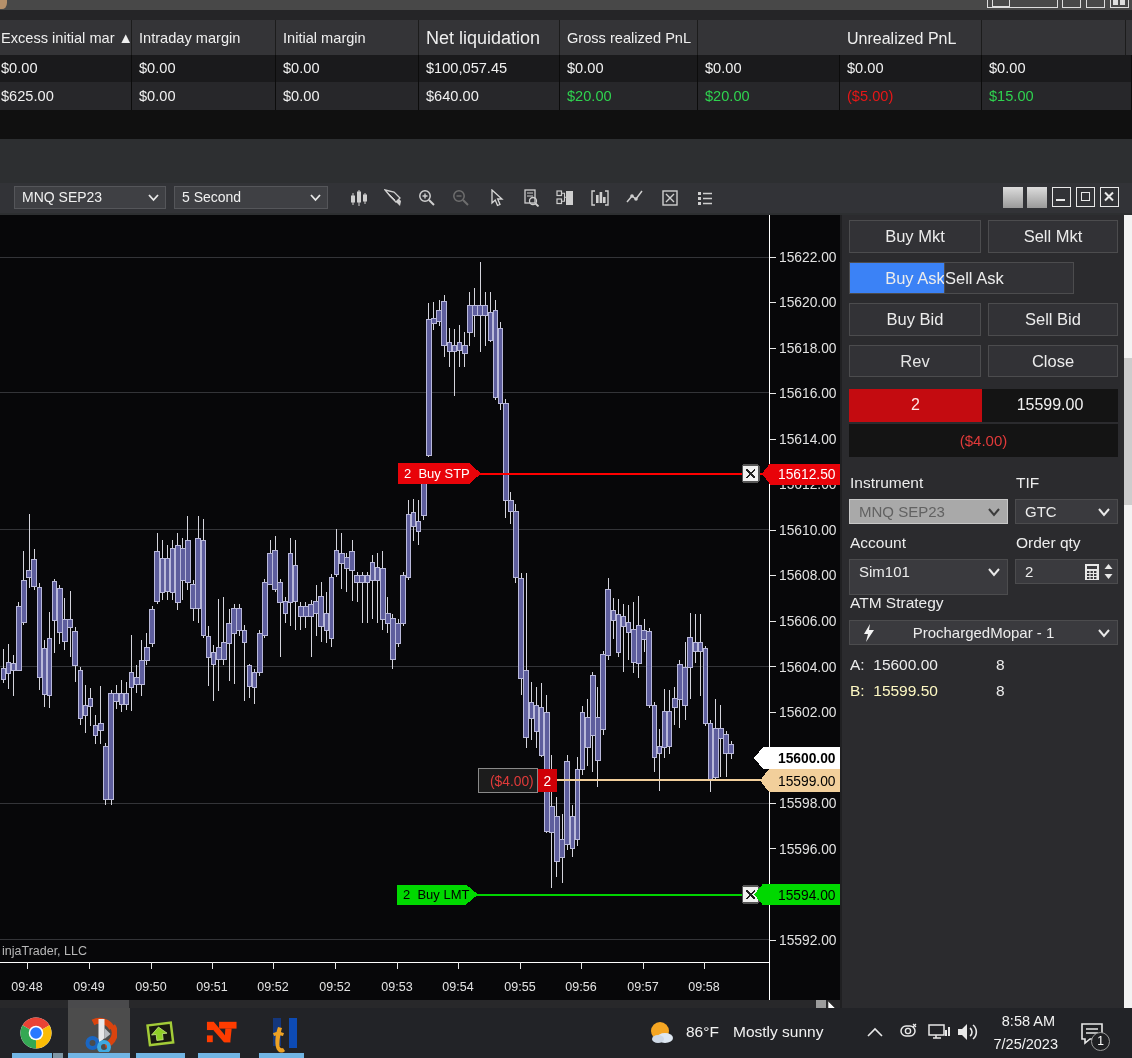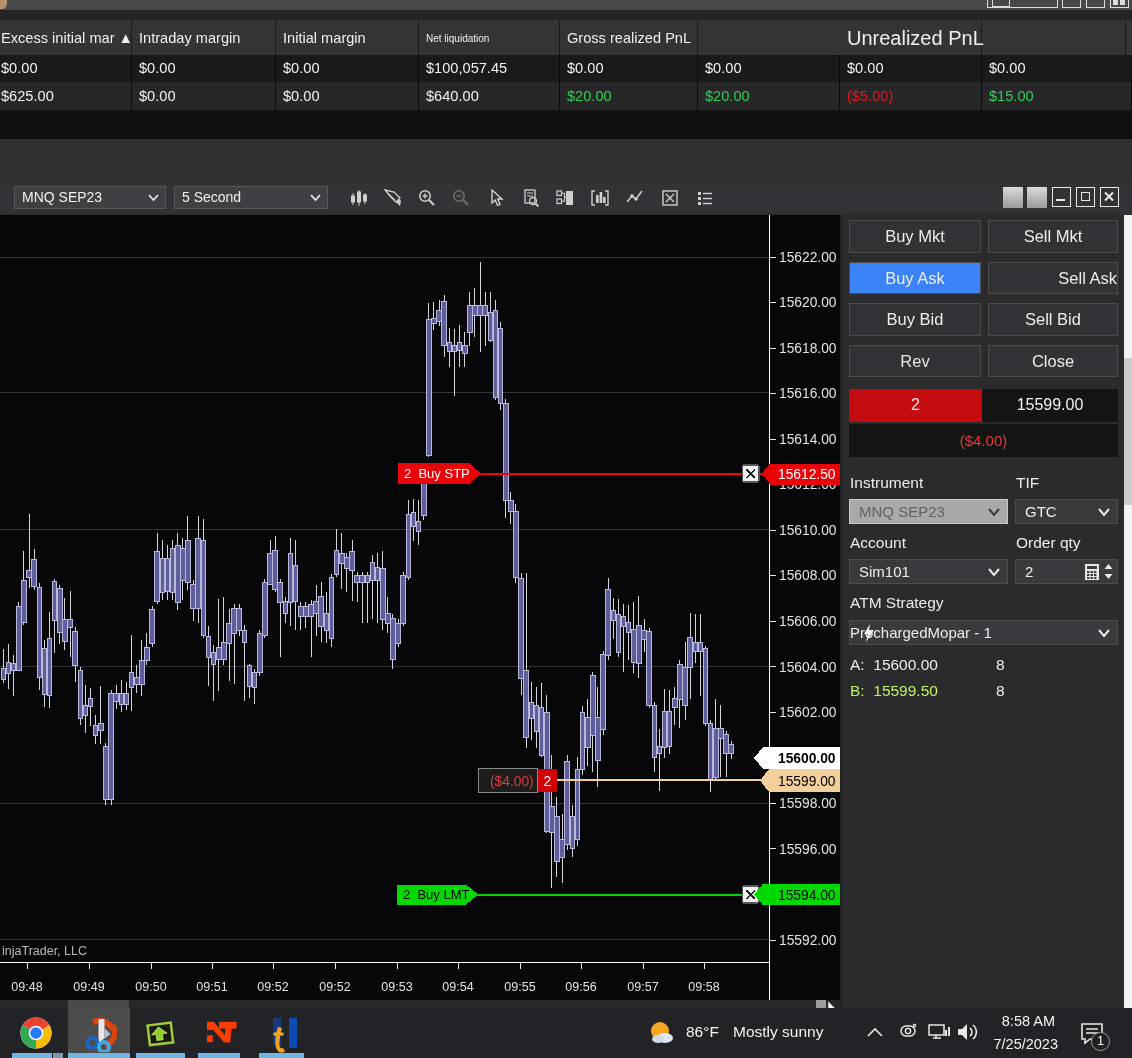--- a/index.html
+++ b/index.html
@@ -22,29 +22,29 @@
 <div style="position:absolute;left:0;top:82px;width:1132px;height:28px;background:#27272a"></div>
 <div style="position:absolute;left:0px;top:20px;width:132px;height:35px;border-right:1px solid #1c1c1c;color:#efefef;font-size:14.6px;line-height:37px;padding-left:1px;box-sizing:border-box;white-space:nowrap">Excess initial mar&nbsp;▲</div>
     <div style="position:absolute;left:0px;top:55px;width:132px;height:27px;border-right:1px solid #0c0c0c;color:#f0f0f0;font-size:14.6px;line-height:27px;padding-left:1px;box-sizing:border-box">$0.00</div>
     <div style="position:absolute;left:0px;top:82px;width:132px;height:28px;border-right:1px solid #0c0c0c;color:#f0f0f0;font-size:14.6px;line-height:28px;padding-left:1px;box-sizing:border-box">$625.00</div>
     <div style="position:absolute;left:132px;top:20px;width:144px;height:35px;border-right:1px solid #1c1c1c;color:#efefef;font-size:14.6px;line-height:37px;padding-left:7px;box-sizing:border-box;white-space:nowrap">Intraday margin</div>
     <div style="position:absolute;left:132px;top:55px;width:144px;height:27px;border-right:1px solid #0c0c0c;color:#f0f0f0;font-size:14.6px;line-height:27px;padding-left:7px;box-sizing:border-box">$0.00</div>
     <div style="position:absolute;left:132px;top:82px;width:144px;height:28px;border-right:1px solid #0c0c0c;color:#f0f0f0;font-size:14.6px;line-height:28px;padding-left:7px;box-sizing:border-box">$0.00</div>
     <div style="position:absolute;left:276px;top:20px;width:143px;height:35px;border-right:1px solid #1c1c1c;color:#efefef;font-size:14.6px;line-height:37px;padding-left:7px;box-sizing:border-box;white-space:nowrap">Initial margin</div>
     <div style="position:absolute;left:276px;top:55px;width:143px;height:27px;border-right:1px solid #0c0c0c;color:#f0f0f0;font-size:14.6px;line-height:27px;padding-left:7px;box-sizing:border-box">$0.00</div>
     <div style="position:absolute;left:276px;top:82px;width:143px;height:28px;border-right:1px solid #0c0c0c;color:#f0f0f0;font-size:14.6px;line-height:28px;padding-left:7px;box-sizing:border-box">$0.00</div>
-    <div style="position:absolute;left:419px;top:20px;width:141px;height:35px;border-right:1px solid #1c1c1c;color:#efefef;font-size:10px;line-height:37px;padding-left:7px;box-sizing:border-box;white-space:nowrap">Net liquidation</div>
+    <div style="position:absolute;left:419px;top:20px;width:141px;height:35px;border-right:1px solid #1c1c1c;color:#efefef;font-size:18px;line-height:37px;padding-left:7px;box-sizing:border-box;white-space:nowrap">Net liquidation</div>
     <div style="position:absolute;left:419px;top:55px;width:141px;height:27px;border-right:1px solid #0c0c0c;color:#f0f0f0;font-size:14.6px;line-height:27px;padding-left:7px;box-sizing:border-box">$100,057.45</div>
     <div style="position:absolute;left:419px;top:82px;width:141px;height:28px;border-right:1px solid #0c0c0c;color:#f0f0f0;font-size:14.6px;line-height:28px;padding-left:7px;box-sizing:border-box">$640.00</div>
     <div style="position:absolute;left:560px;top:20px;width:138px;height:35px;border-right:1px solid #1c1c1c;color:#efefef;font-size:14.6px;line-height:37px;padding-left:7px;box-sizing:border-box;white-space:nowrap">Gross realized PnL</div>
     <div style="position:absolute;left:560px;top:55px;width:138px;height:27px;border-right:1px solid #0c0c0c;color:#f0f0f0;font-size:14.6px;line-height:27px;padding-left:7px;box-sizing:border-box">$0.00</div>
     <div style="position:absolute;left:560px;top:82px;width:138px;height:28px;border-right:1px solid #0c0c0c;color:#2fd24f;font-size:14.6px;line-height:28px;padding-left:7px;box-sizing:border-box">$20.00</div>
     <div style="position:absolute;left:698px;top:55px;width:142px;height:27px;border-right:1px solid #0c0c0c;color:#f0f0f0;font-size:14.6px;line-height:27px;padding-left:7px;box-sizing:border-box">$0.00</div>
     <div style="position:absolute;left:698px;top:82px;width:142px;height:28px;border-right:1px solid #0c0c0c;color:#2fd24f;font-size:14.6px;line-height:28px;padding-left:7px;box-sizing:border-box">$20.00</div>
-    <div style="position:absolute;left:840px;top:20px;width:142px;height:35px;border-right:1px solid #1c1c1c;color:#efefef;font-size:20px;line-height:37px;padding-left:7px;box-sizing:border-box;white-space:nowrap">Unrealized PnL</div>
+    <div style="position:absolute;left:840px;top:20px;width:142px;height:35px;border-right:1px solid #1c1c1c;color:#efefef;font-size:16px;line-height:37px;padding-left:7px;box-sizing:border-box;white-space:nowrap">Unrealized PnL</div>
     <div style="position:absolute;left:840px;top:55px;width:142px;height:27px;border-right:1px solid #0c0c0c;color:#f0f0f0;font-size:14.6px;line-height:27px;padding-left:7px;box-sizing:border-box">$0.00</div>
     <div style="position:absolute;left:840px;top:82px;width:142px;height:28px;border-right:1px solid #0c0c0c;color:#e61717;font-size:14.6px;line-height:28px;padding-left:7px;box-sizing:border-box">($5.00)</div>
     <div style="position:absolute;left:982px;top:55px;width:150px;height:27px;border-right:1px solid #0c0c0c;color:#f0f0f0;font-size:14.6px;line-height:27px;padding-left:7px;box-sizing:border-box">$0.00</div>
     <div style="position:absolute;left:982px;top:82px;width:150px;height:28px;border-right:1px solid #0c0c0c;color:#2fd24f;font-size:14.6px;line-height:28px;padding-left:7px;box-sizing:border-box">$15.00</div>
 </div>
 <div style="position:absolute;left:0;top:139px;width:1132px;height:76px;background:#2d2f31">
 <div style="position:absolute;left:0;top:44px;width:1132px;height:30px;background:#323337"></div>
 <div style="position:absolute;left:14px;top:47px;width:152px;height:23px;background:#3f4044;border:1px solid #55565a;box-sizing:border-box;color:#f0f0f0;font-size:14px;line-height:21px;padding-left:7px">MNQ SEP23<svg style="position:absolute;right:6px;top:7px" width="11" height="8" viewBox="0 0 11 8">
         <path d="M1 1l4.5 5L10 1" stroke="#e8e8e8" stroke-width="1.8" fill="none"></path>
       </svg></div>
@@ -362,39 +362,39 @@
 <text x="778" y="785.7" font-size="13.8" fill="#000000">15599.00</text>
 <path d="M754 894.5l9-10.7h77v21.4h-77z" fill="#00d800"></path>
 <text x="778" y="899.7" font-size="13.8" fill="#000000">15594.00</text>
 </svg>
 <div style="position:absolute;left:840px;top:215px;width:284px;height:793px;background:#2b2b2e">
 <div style="position:absolute;left:0;top:0;width:2px;height:793px;background:#202022"></div>
 </div>
 <div style="position:absolute;background:#323236;border:1px solid #4c4c4e;box-sizing:border-box;color:#ececec;font-size:16.5px;text-align:center;left:849px;top:220px;width:132px;height:32.5px;line-height:30px">Buy Mkt</div>
 <div style="position:absolute;background:#323236;border:1px solid #4c4c4e;box-sizing:border-box;color:#ececec;font-size:16.5px;text-align:center;left:988px;top:220px;width:130px;height:32.5px;line-height:30px">Sell Mkt</div>
 <div style="position:absolute;background:#3b82f6;border:1px solid #4c4c4e;box-sizing:border-box;color:#ececec;font-size:16.5px;text-align:center;left:849px;top:261.5px;width:132px;height:32.5px;line-height:30px">Buy Ask</div>
-<div style="position:absolute;background:#323236;border:1px solid #4c4c4e;box-sizing:border-box;color:#ececec;font-size:16.5px;text-align:right;left:988px;top:261.5px;width:130px;height:32.5px;line-height:30px">Sell Ask</div>
+<div style="position:absolute;background:#323236;border:1px solid #4c4c4e;box-sizing:border-box;color:#ececec;font-size:16.5px;text-align:left;left:944px;top:261.5px;width:130px;height:32.5px;line-height:30px">Sell Ask</div>
 <div style="position:absolute;background:#323236;border:1px solid #4c4c4e;box-sizing:border-box;color:#ececec;font-size:16.5px;text-align:center;left:849px;top:303px;width:132px;height:32.5px;line-height:30px">Buy Bid</div>
 <div style="position:absolute;background:#323236;border:1px solid #4c4c4e;box-sizing:border-box;color:#ececec;font-size:16.5px;text-align:center;left:988px;top:303px;width:130px;height:32.5px;line-height:30px">Sell Bid</div>
 <div style="position:absolute;background:#323236;border:1px solid #4c4c4e;box-sizing:border-box;color:#e5e5e5;font-size:16.5px;text-align:center;left:849px;top:344.5px;width:132px;height:32.5px;line-height:30px">Rev</div>
 <div style="position:absolute;background:#323236;border:1px solid #4c4c4e;box-sizing:border-box;color:#ececec;font-size:16.5px;text-align:center;left:988px;top:344.5px;width:130px;height:32.5px;line-height:30px">Close</div>
 <div style="position:absolute;left:849px;top:389px;width:133px;height:32.5px;background:#c40b10;color:#ffe7e7;font-size:16px;text-align:center;line-height:32px">2</div>
 <div style="position:absolute;left:982px;top:389px;width:136px;height:32.5px;background:#141414;color:#f0f0f0;font-size:16px;text-align:center;line-height:32px">15599.00</div>
 <div style="position:absolute;left:849px;top:423.5px;width:269px;height:33px;background:#141414;color:#e03a3a;font-size:15px;text-align:center;line-height:33px">($4.00)</div>
 <div style="position:absolute;left:850px;top:474px;color:#ececec;font-size:15.5px">Instrument</div>
 <div style="position:absolute;left:1016px;top:474px;color:#ececec;font-size:15.5px">TIF</div>
 <div style="position:absolute;left:849px;top:499px;width:159px;height:25px;background:#a9a9a9;border:1px solid #c8c8c8;box-sizing:border-box;color:#626262;font-size:15px;line-height:23px;padding-left:9px">MNQ SEP23<svg style="position:absolute;right:7px;top:8px" width="12" height="9" viewBox="0 0 12 9">
       <path d="M1 1l5 6 5-6" stroke="#3c3c3c" stroke-width="2" fill="none"></path>
     </svg></div>
 <div style="position:absolute;left:1015px;top:499px;width:103px;height:25px;background:#3a3a3e;border:1px solid #4c4c4e;box-sizing:border-box;color:#ececec;font-size:15px;line-height:23px;padding-left:9px">GTC<svg style="position:absolute;right:7px;top:8px" width="12" height="9" viewBox="0 0 12 9">
       <path d="M1 1l5 6 5-6" stroke="#e8e8e8" stroke-width="2" fill="none"></path>
     </svg></div>
 <div style="position:absolute;left:850px;top:534px;color:#ececec;font-size:15.5px">Account</div>
 <div style="position:absolute;left:1016px;top:534px;color:#ececec;font-size:15.5px">Order qty</div>
-<div style="position:absolute;left:849px;top:559px;width:159px;height:25px;background:#3a3a3e;border:1px solid #4c4c4e;box-sizing:border-box;color:#ececec;font-size:15px;line-height:23px;padding-left:9px">Sim101<svg style="position:absolute;right:7px;top:8px" width="12" height="9" viewBox="0 0 12 9">
+<div style="position:absolute;left:849px;top:559px;width:159px;height:36px;background:#3a3a3e;border:1px solid #4c4c4e;box-sizing:border-box;color:#ececec;font-size:15px;line-height:23px;padding-left:9px">Sim101<svg style="position:absolute;right:7px;top:8px" width="12" height="9" viewBox="0 0 12 9">
       <path d="M1 1l5 6 5-6" stroke="#e8e8e8" stroke-width="2" fill="none"></path>
     </svg></div>
 <div style="position:absolute;left:1015px;top:559px;width:103px;height:25px;background:#3a3a3e;border:1px solid #4c4c4e;box-sizing:border-box;color:#ececec;font-size:15px;line-height:23px;padding-left:9px">2<svg style="position:absolute;left:67px;top:3px" width="18" height="18" viewBox="0 0 18 18">
       <rect x="2" y="1" width="14" height="16" fill="#e8e8e8"></rect>
       <rect x="4" y="3" width="10" height="3" fill="#3a3a3e"></rect>
       <g fill="#3a3a3e">
         <rect x="4.0" y="8" width="2.4" height="2"></rect>
         <rect x="7.5" y="8" width="2.4" height="2"></rect>
         <rect x="11.0" y="8" width="2.4" height="2"></rect>
         <rect x="4.0" y="11" width="2.4" height="2"></rect>
@@ -402,28 +402,28 @@
         <rect x="11.0" y="11" width="2.4" height="2"></rect>
         <rect x="4.0" y="14" width="2.4" height="2"></rect>
         <rect x="7.5" y="14" width="2.4" height="2"></rect>
         <rect x="11.0" y="14" width="2.4" height="2"></rect>
       </g>
     </svg><svg style="position:absolute;right:3px;top:2px" width="11" height="20" viewBox="0 0 11 20">
       <path d="M1.5 7L5.5 2l4 5z" fill="#e8e8e8"></path>
       <path d="M1.5 12l4 5 4-5z" fill="#e8e8e8"></path>
     </svg></div>
 <div style="position:absolute;left:850px;top:594px;color:#ececec;font-size:15.5px">ATM Strategy</div>
-<div style="position:absolute;left:849px;top:619.5px;width:269px;height:25px;background:#3a3a3e;border:1px solid #4c4c4e;box-sizing:border-box;color:#ececec;font-size:15px;line-height:23px;"><svg style="position:absolute;left:11px;top:2px" width="16" height="20" viewBox="0 0 16 20">
+<div style="position:absolute;left:849px;top:619.5px;width:269px;height:25px;background:#3a3a3e;border:1px solid #4c4c4e;box-sizing:border-box;color:#ececec;font-size:15px;line-height:23px;text-align:center"><svg style="position:absolute;left:11px;top:2px" width="16" height="20" viewBox="0 0 16 20">
       <path d="M9 1L3 11h4l-2 8 8-12H8z" fill="#f4f4f4"></path>
     </svg>ProchargedMopar - 1<svg style="position:absolute;right:7px;top:8px" width="12" height="9" viewBox="0 0 12 9">
       <path d="M1 1l5 6 5-6" stroke="#e8e8e8" stroke-width="2" fill="none"></path>
     </svg></div>
 <div style="position:absolute;left:850px;top:656px;color:#ececec;font-size:15.5px">A:&nbsp;&nbsp;15600.00</div>
 <div style="position:absolute;left:996px;top:656px;color:#ececec;font-size:15.5px">8</div>
-<div style="position:absolute;left:850px;top:682px;color:#bef264;font-size:15.5px">B:&nbsp;&nbsp;15599.50</div>
+<div style="position:absolute;left:850px;top:682px;color:#fef9c3;font-size:15.5px">B:&nbsp;&nbsp;15599.50</div>
 <div style="position:absolute;left:996px;top:682px;color:#ececec;font-size:15.5px">8</div>
 <div style="position:absolute;left:1124px;top:215px;width:8px;height:793px;background:#f3f3f3"></div>
 <div style="position:absolute;left:1124px;top:358px;width:8px;height:147px;background:#cdcdcd"></div>
 <div style="position:absolute;left:0;top:1000px;width:840px;height:8px;background:#28282a"></div>
 <div style="position:absolute;left:68px;top:1000px;width:61px;height:8px;background:#4a4a4c"></div>
 <div style="position:absolute;left:816px;top:1000px;width:10px;height:9px;background:#9c9c9c"></div>
 <svg style="position:absolute;left:827px;top:1001px" width="10" height="14" viewBox="0 0 10 14">
     <path d="M1 0l0 11 3-3 5 0z" fill="#fff" stroke="#333" stroke-width="0.6"></path>
   </svg>
 <div style="position:absolute;left:0;top:1008px;width:1132px;height:50px;background:#222327">

